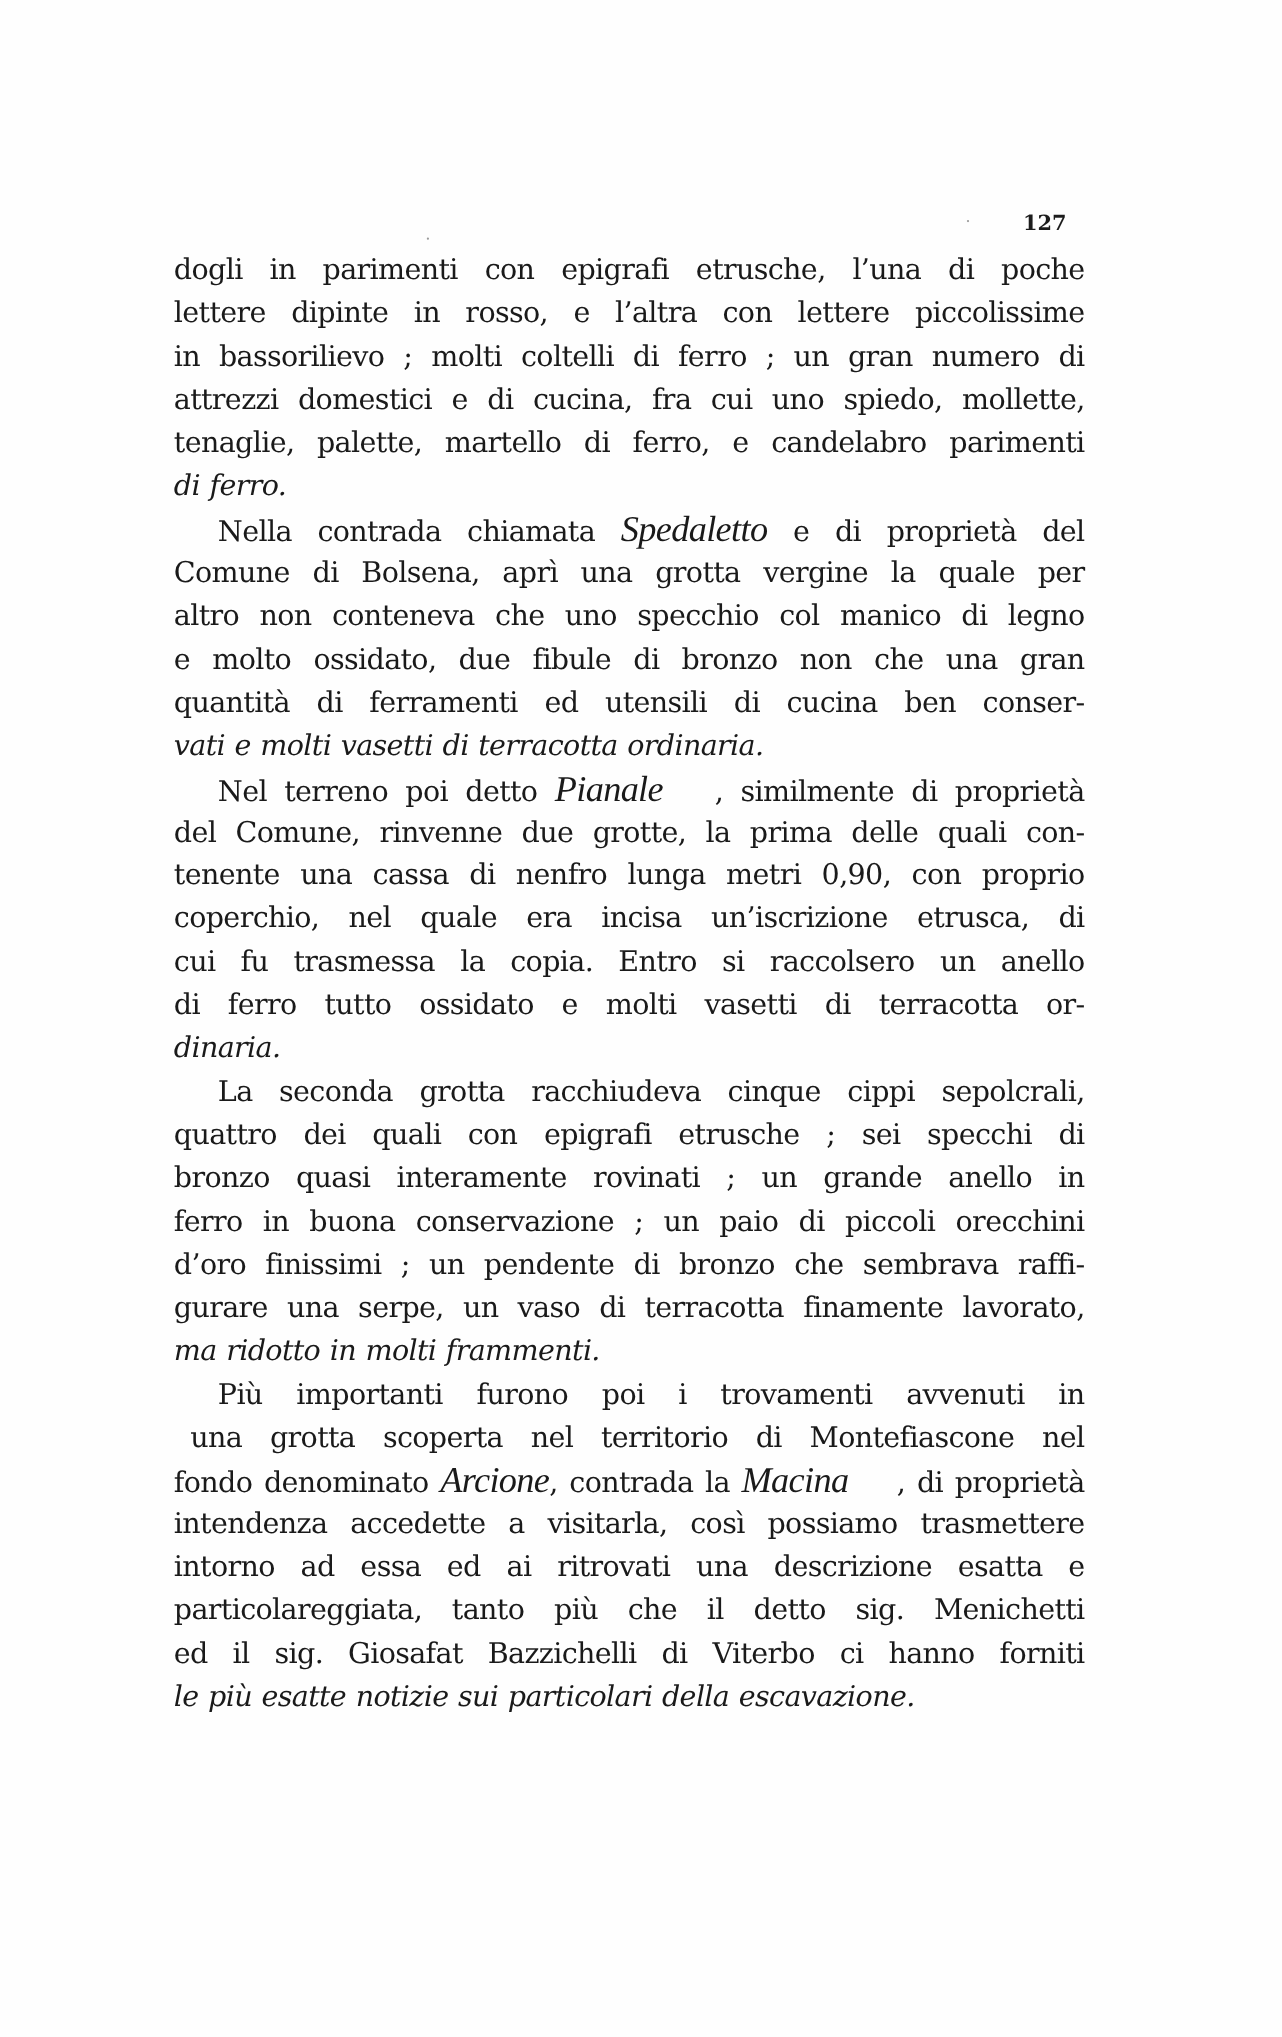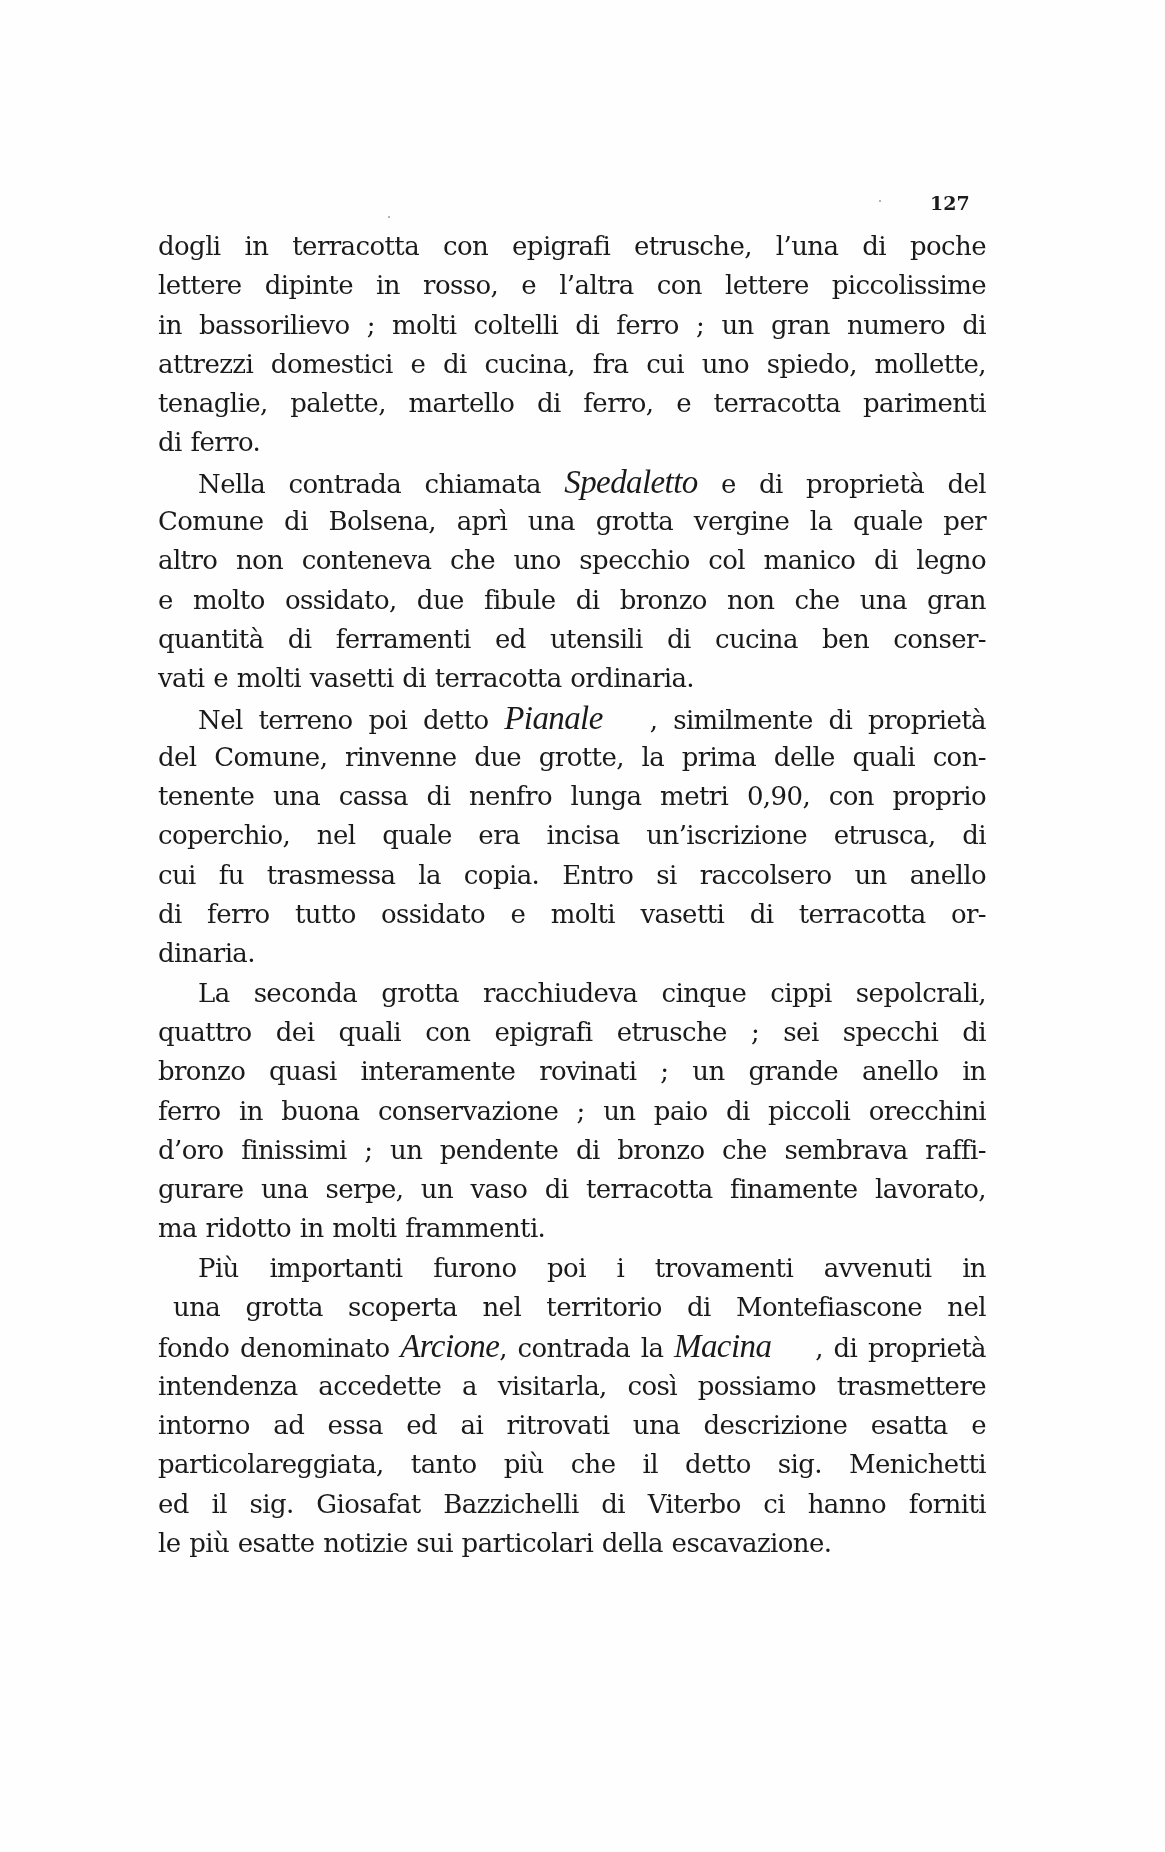--- a/index.html
+++ b/index.html
@@ -52,45 +52,46 @@
       height: 39.3px;
       line-height: 39.3px;
       white-space: nowrap;
       text-align: justify;
       text-align-last: justify;
       letter-spacing: -0.6px;
       word-spacing: 1px;
     }
     .line.last {
       text-align-last: left;
+      font-style: italic;
     }
     .line.indent {
       padding-left: 40px;
     }
     .line span { white-space: pre; }
     .it {
       font-style: italic;
       font-family: "Liberation Serif", "DejaVu Serif", serif;
       font-size: 33px;
     }
   </style>
 </head>
 <body>
 
 <div class="page">
   <span class="speck" style="left:388px; top:216px;"></span>
   <span class="speck" style="left:879px; top:200px;"></span>
   <div class="page-number">127</div>
   <div class="text-block" id="text-block">
       <div>
-        <div class="line" style="white-space: normal;"><span style="white-space: normal;">dogli in terracotta con epigrafi etrusche, l’una di poche</span></div>
+        <div class="line" style="white-space: normal;"><span style="white-space: normal;">dogli in parimenti con epigrafi etrusche, l’una di poche</span></div>
         <div class="line" style="white-space: normal;"><span style="white-space: normal;">lettere dipinte in rosso, e l’altra con lettere piccolissime</span></div>
         <div class="line" style="white-space: normal;"><span style="white-space: normal;">in bassorilievo ; molti coltelli di ferro ; un gran numero di</span></div>
         <div class="line" style="white-space: normal;"><span style="white-space: normal;">attrezzi domestici e di cucina, fra cui uno spiedo, mollette,</span></div>
-        <div class="line" style="white-space: normal;"><span style="white-space: normal;">tenaglie, palette, martello di ferro, e terracotta parimenti</span></div>
+        <div class="line" style="white-space: normal;"><span style="white-space: normal;">tenaglie, palette, martello di ferro, e candelabro parimenti</span></div>
         <div class="line last"><span>di ferro.</span></div>
       </div>
       <div>
         <div class="line indent" style="white-space: normal;"><span style="white-space: normal;">Nella contrada chiamata </span><span class="it" style="white-space: normal;">Spedaletto</span><span style="white-space: normal;"> e di proprietà del</span></div>
         <div class="line" style="white-space: normal;"><span style="white-space: normal;">Comune di Bolsena, aprì una grotta vergine la quale per</span></div>
         <div class="line" style="white-space: normal;"><span style="white-space: normal;">altro non conteneva che uno specchio col manico di legno</span></div>
         <div class="line" style="white-space: normal;"><span style="white-space: normal;">e molto ossidato, due fibule di bronzo non che una gran</span></div>
         <div class="line" style="white-space: normal;"><span style="white-space: normal;">quantità di ferramenti ed utensili di cucina ben conser-</span></div>
         <div class="line last"><span>vati e molti vasetti di terracotta ordinaria.</span></div>
       </div>

